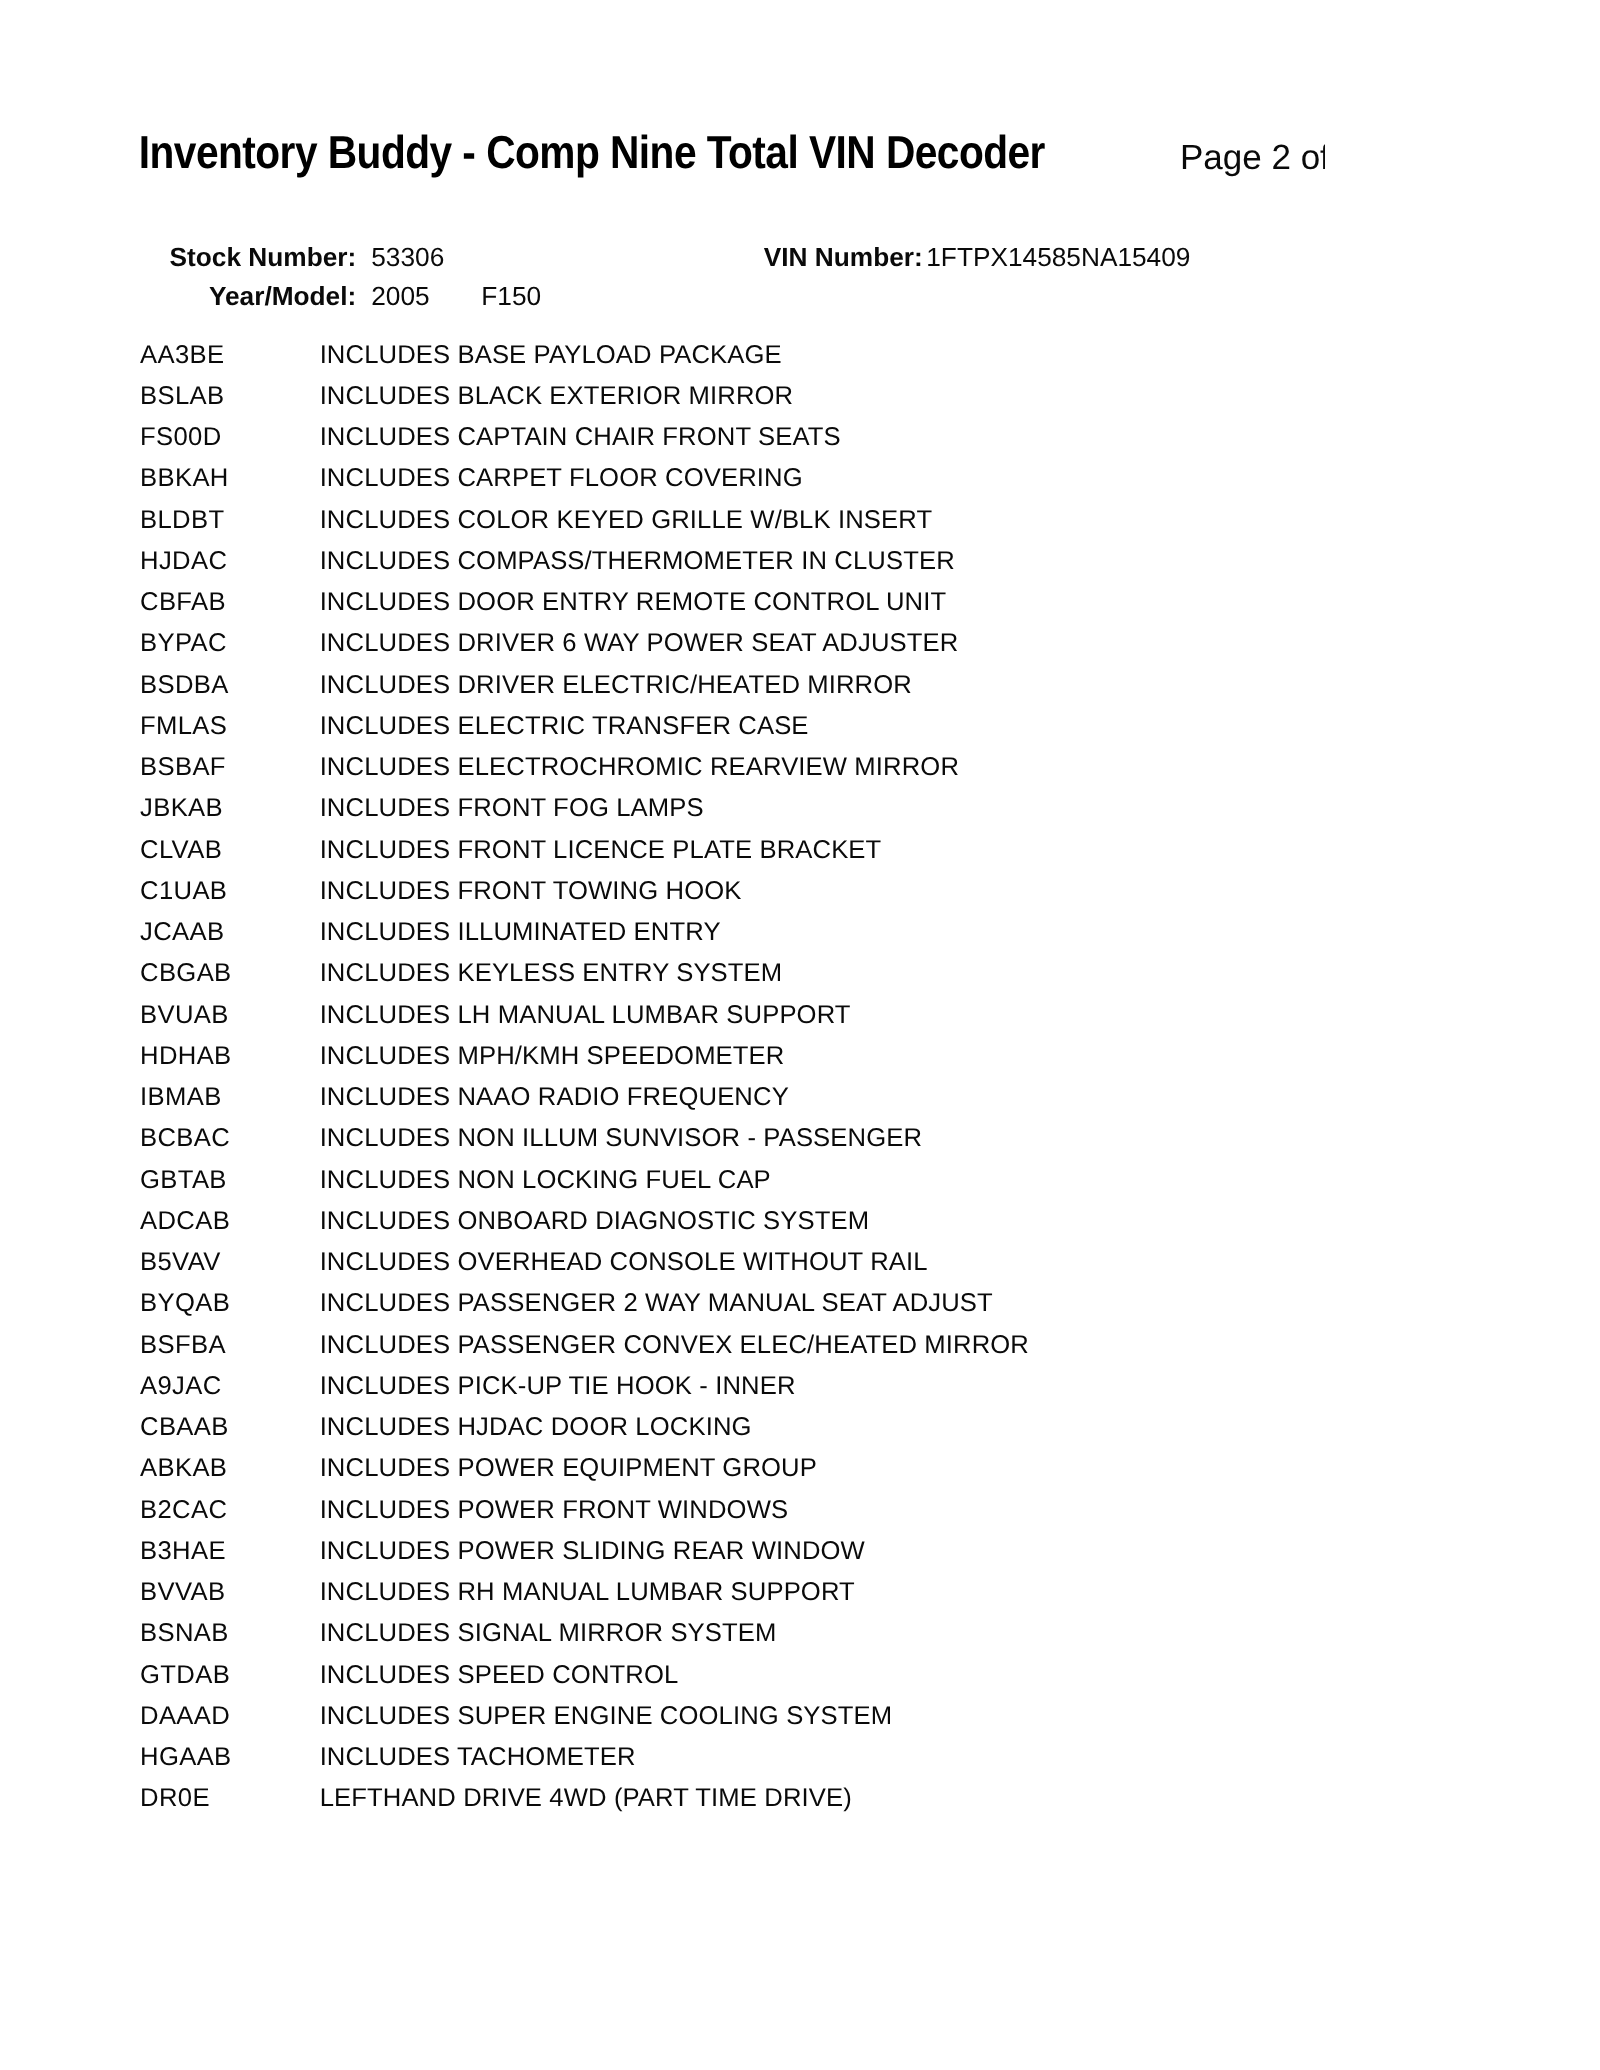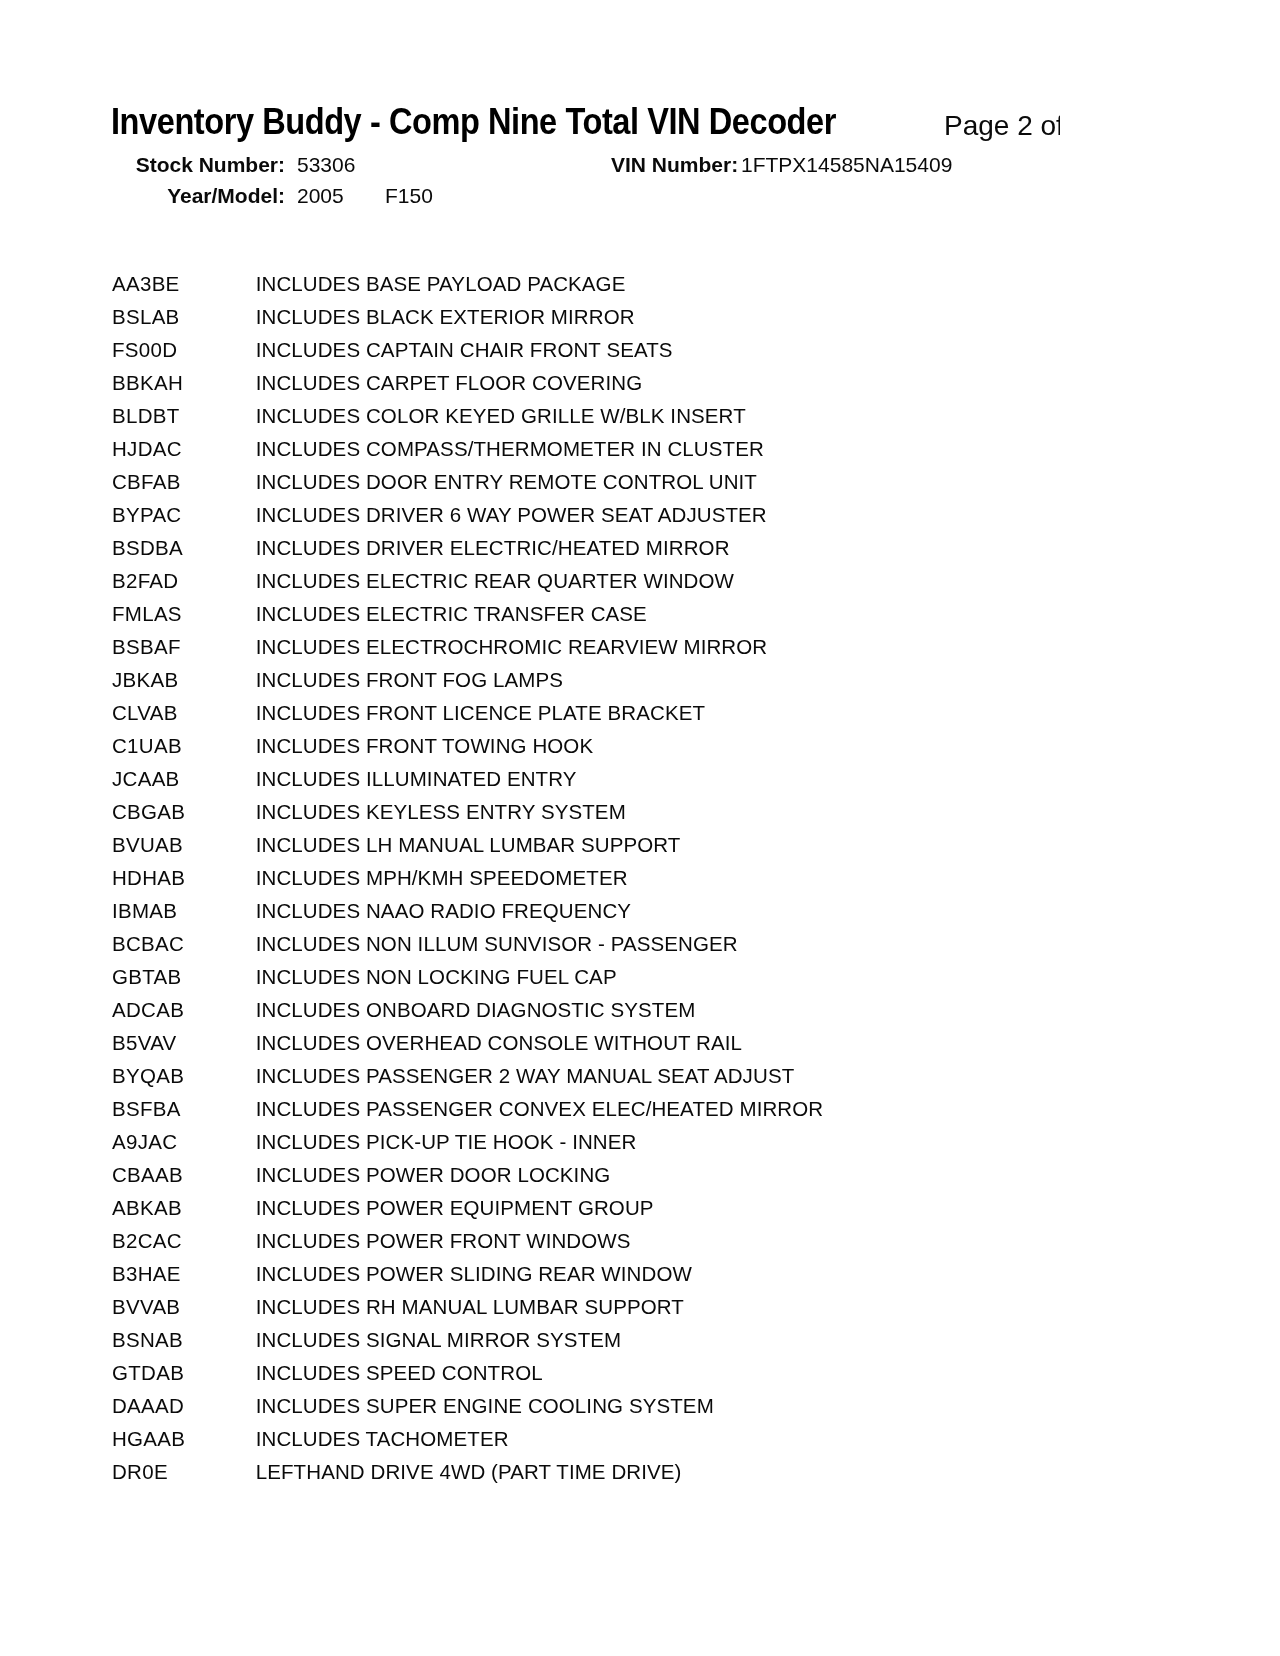--- a/index.html
+++ b/index.html
@@ -34,20 +34,21 @@
     top: 110px;
     font-size: 28px;
     white-space: nowrap;
   }
   .meta-line {
     position: absolute;
     height: 24px;
     line-height: 24px;
     font-size: 21px;
     white-space: nowrap;
+    margin-top: 42px;
   }
   .meta-label {
     position: absolute;
     font-weight: bold;
     text-align: right;
   }
   .meta-value {
     position: absolute;
   }
   #stock-label, #yearmodel-label {
@@ -159,24 +160,20 @@
     <div class="option-row">
       <span class="option-code">BYPAC</span>
       <span class="option-desc">INCLUDES DRIVER 6 WAY POWER SEAT ADJUSTER</span>
     </div>
 
     <div class="option-row">
       <span class="option-code">BSDBA</span>
       <span class="option-desc">INCLUDES DRIVER ELECTRIC/HEATED MIRROR</span>
     </div>
 
-    <div class="option-row">
-      <span class="option-code">B2FAD</span>
-      <span class="option-desc">INCLUDES ELECTRIC REAR QUARTER WINDOW</span>
-    </div>
 
     <div class="option-row">
       <span class="option-code">FMLAS</span>
       <span class="option-desc">INCLUDES ELECTRIC TRANSFER CASE</span>
     </div>
 
     <div class="option-row">
       <span class="option-code">BSBAF</span>
       <span class="option-desc">INCLUDES ELECTROCHROMIC REARVIEW MIRROR</span>
     </div>
@@ -252,21 +249,21 @@
       <span class="option-desc">INCLUDES PASSENGER CONVEX ELEC/HEATED MIRROR</span>
     </div>
 
     <div class="option-row">
       <span class="option-code">A9JAC</span>
       <span class="option-desc">INCLUDES PICK-UP TIE HOOK - INNER</span>
     </div>
 
     <div class="option-row">
       <span class="option-code">CBAAB</span>
-      <span class="option-desc">INCLUDES POWER DOOR LOCKING</span>
+      <span class="option-desc">INCLUDES HJDAC DOOR LOCKING</span>
     </div>
 
     <div class="option-row">
       <span class="option-code">ABKAB</span>
       <span class="option-desc">INCLUDES POWER EQUIPMENT GROUP</span>
     </div>
 
     <div class="option-row">
       <span class="option-code">B2CAC</span>
       <span class="option-desc">INCLUDES POWER FRONT WINDOWS</span>

